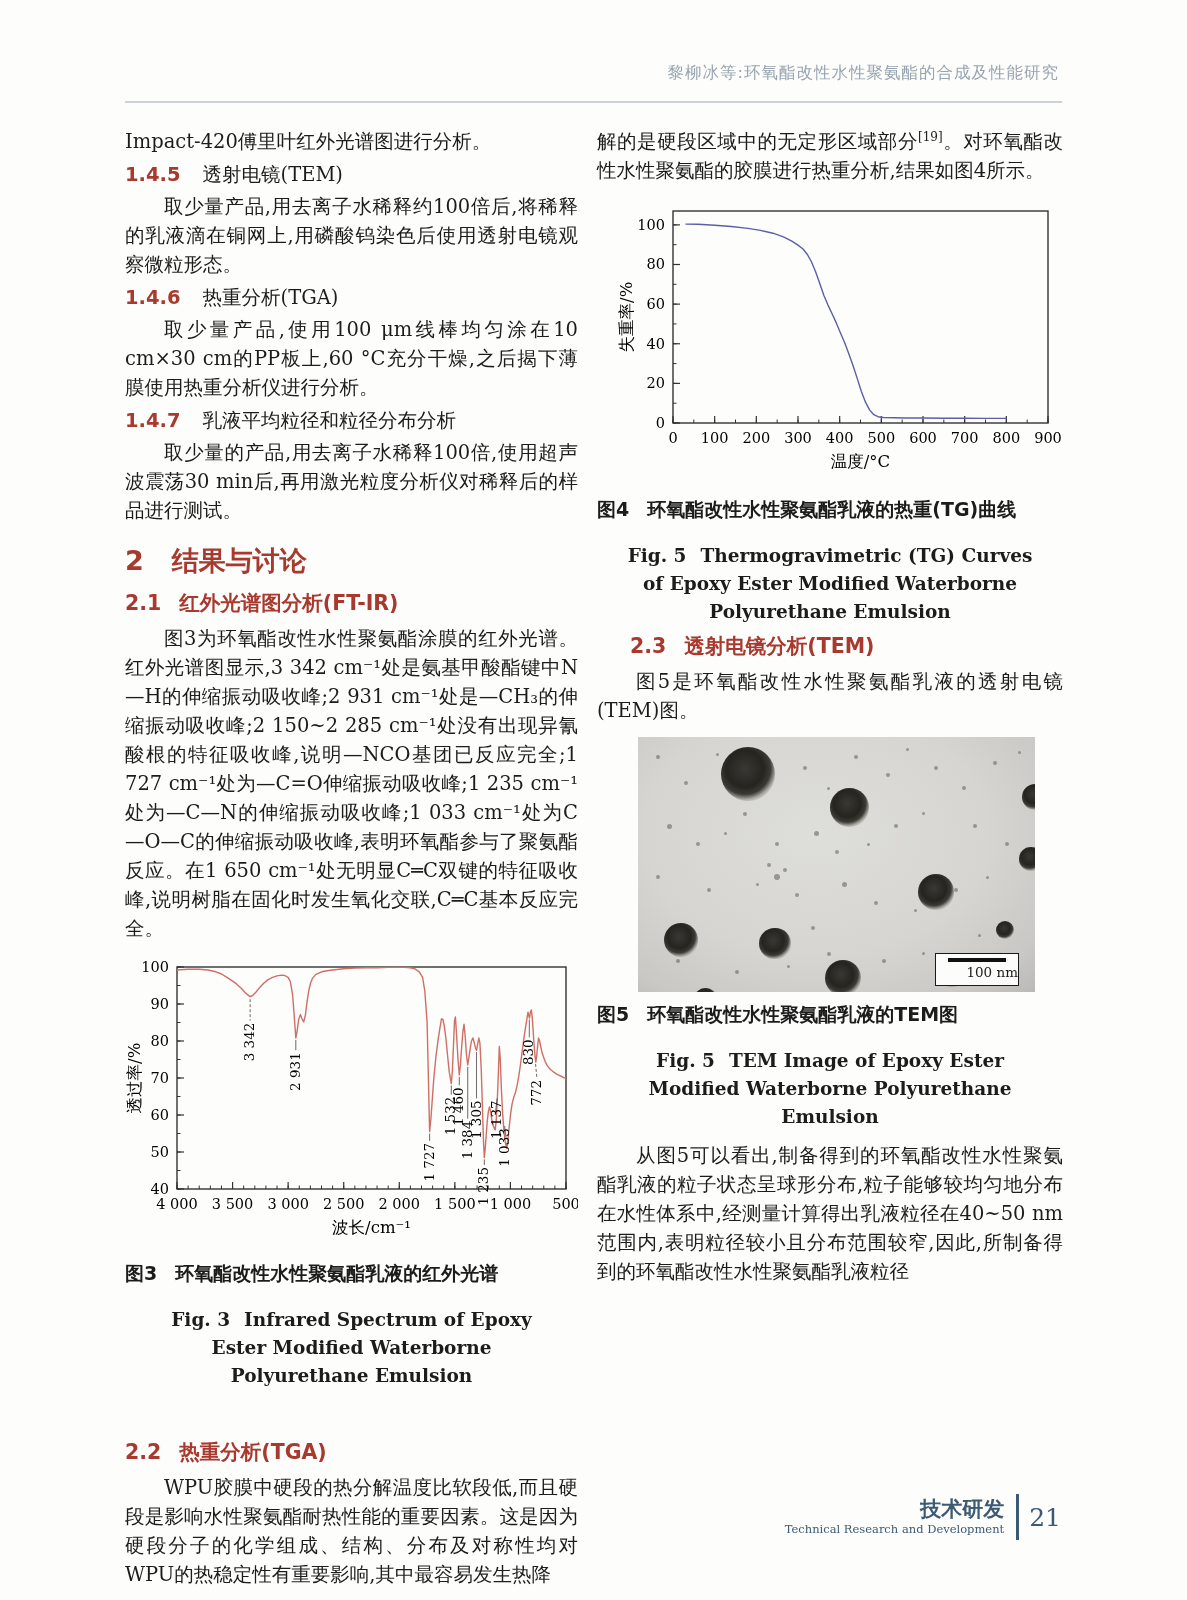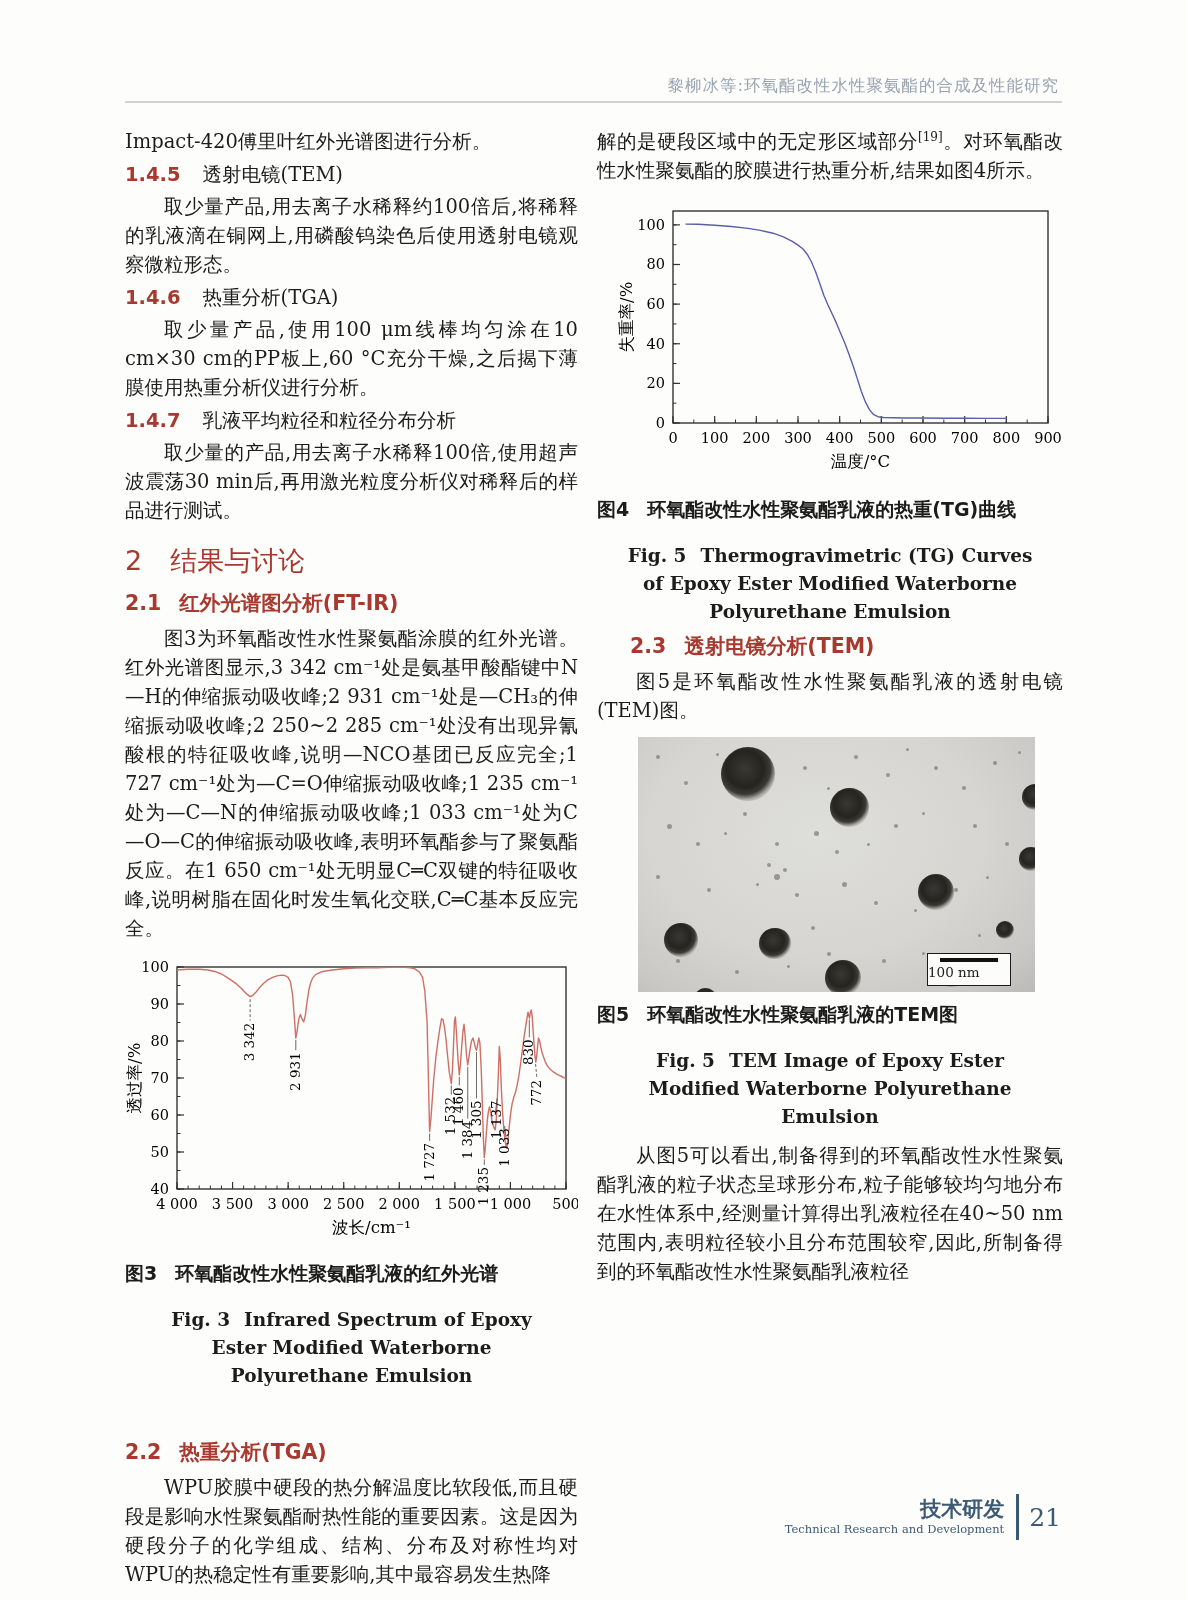--- a/index.html
+++ b/index.html
@@ -1,54 +1,54 @@
 <!DOCTYPE html>
 <html><head>
 <meta charset="utf-8">
 <style>
   html,body{margin:0;padding:0;}
   body{width:1187px;height:1600px;position:relative;background:#fdfdfc;
        font-family:"DejaVu Serif","Liberation Serif",serif;color:#1c1c1c;overflow:hidden;}
 
-  .running-head{position:absolute;top:75px;right:128px;
+  .running-head{position:absolute;top:62px;right:128px;
        font-family:"DejaVu Sans","Liberation Sans",sans-serif;
        font-size:16.5px;color:#98a4b0;letter-spacing:1px;}
   .head-rule{position:absolute;top:101px;left:125px;width:937px;height:2px;background:#ccd2d7;}
 
   .col{position:absolute;top:127px;font-size:19.5px;line-height:29px;text-align:justify;}
   .col-left{left:125px;width:453px;}
   .col-right{left:597px;width:466px;}
 
   p.para{margin:0;text-indent:2em;}
   p.cont{text-indent:0;}
   sup{font-size:12px;line-height:0;}
 
   .h3{margin:3px 0 2px;font-size:19.5px;line-height:31px;text-indent:0;}
   .h3 .num{color:#a8392e;font-family:"DejaVu Sans","Liberation Sans",sans-serif;font-weight:700;margin-right:22px;}
   .h1{margin:18px 0 8px;font-size:27px;line-height:36px;color:#a8392e;
-      font-family:"DejaVu Sans","Liberation Sans",sans-serif;font-weight:400;}
+      font-family:"DejaVu Sans","Liberation Sans",sans-serif;font-weight:700;}
   .h1 .num{margin-right:28px;}
   .h2{margin:8px 0 5px;font-size:20.5px;line-height:32px;color:#a8392e;
       font-family:"DejaVu Sans","Liberation Sans",sans-serif;font-weight:700;}
   .h2 .num{margin-right:18px;}
   .h2.tight{margin-top:4px;margin-left:33px;}
   .mt-22{margin-top:46px;}
 
   .figure{margin-top:10px;}
   .chart{line-height:0;}
   .cap-cn{font-family:"DejaVu Sans","Liberation Sans",sans-serif;font-weight:700;
           font-size:19px;margin-top:8px;line-height:28px;text-indent:0;}
   .cap-cn .gap{display:inline-block;width:18px;}
   .cap-en{font-weight:700;font-size:18.5px;text-align:center;line-height:28px;margin:2px auto 0;width:90%;text-indent:0;}
   .cap-en .gap{display:inline-block;width:14px;}
 
   .tem{position:relative;width:397px;height:255px;margin:12px 0 0 41px;overflow:hidden;
        background:radial-gradient(ellipse at 45% 38%, #dededa 0%, #d6d5d1 55%, #c9c8c4 85%, #bab9b5 100%);}
-  .scalebar{position:absolute;right:24px;bottom:6px;width:82px;height:31px;
-       background:#fcfcfb;border:1px solid #1a1a1a;text-align:left;z-index:5;}
+  .scalebar{position:absolute;right:16px;bottom:6px;width:82px;height:31px;
+       background:#fcfcfb;border:1px solid #1a1a1a;text-align:right;z-index:5;}
   .scalebar .bar{width:58px;height:4px;background:#111;margin:4px auto 2px;}
   .scalebar .lbl{font-size:13.5px;line-height:17px;}
 
   .footer{position:absolute;top:1494px;right:126px;display:flex;align-items:center;}
   .f-txt{text-align:right;color:#3c5a74;}
   .f-cn{font-family:"DejaVu Sans","Liberation Sans",sans-serif;font-weight:700;font-size:21px;line-height:24px;}
   .f-en{font-size:11.5px;line-height:16px;}
   .f-bar{width:3px;height:46px;background:#3c5a74;margin:0 10px 0 12px;}
   .f-page{font-size:25px;color:#3c5a74;}
 </style>
@@ -61,21 +61,21 @@
 <div class="col col-left">
   <p class="para cont">Impact-420傅里叶红外光谱图进行分析。</p>
   <p class="h3"><span class="num">1.4.5</span><span class="ttl">透射电镜(TEM)</span></p>
   <p class="para">取少量产品,用去离子水稀释约100倍后,将稀释的乳液滴在铜网上,用磷酸钨染色后使用透射电镜观察微粒形态。</p>
   <p class="h3"><span class="num">1.4.6</span><span class="ttl">热重分析(TGA)</span></p>
   <p class="para">取少量产品,使用100 μm线棒均匀涂在10 cm×30 cm的PP板上,60 °C充分干燥,之后揭下薄膜使用热重分析仪进行分析。</p>
   <p class="h3"><span class="num">1.4.7</span><span class="ttl">乳液平均粒径和粒径分布分析</span></p>
   <p class="para">取少量的产品,用去离子水稀释100倍,使用超声波震荡30 min后,再用激光粒度分析仪对稀释后的样品进行测试。</p>
   <p class="h1"><span class="num">2</span><span>结果与讨论</span></p>
   <p class="h2"><span class="num">2.1</span><span>红外光谱图分析(FT-IR)</span></p>
-  <p class="para">图3为环氧酯改性水性聚氨酯涂膜的红外光谱。红外光谱图显示,3 342 cm⁻¹处是氨基甲酸酯键中N—H的伸缩振动吸收峰;2 931 cm⁻¹处是—CH₃的伸缩振动吸收峰;2 250~2 285 cm⁻¹处没有出现异氰酸根的特征吸收峰,说明—NCO基团已反应完全;1 727 cm⁻¹处为—C=O伸缩振动吸收峰;1 235 cm⁻¹处为—C—N的伸缩振动吸收峰;1 033 cm⁻¹处为C—O—C的伸缩振动吸收峰,表明环氧酯参与了聚氨酯反应。在1 650 cm⁻¹处无明显C═C双键的特征吸收峰,说明树脂在固化时发生氧化交联,C═C基本反应完全。</p>
+  <p class="para">图3为环氧酯改性水性聚氨酯涂膜的红外光谱。红外光谱图显示,3 342 cm⁻¹处是氨基甲酸酯键中N—H的伸缩振动吸收峰;2 931 cm⁻¹处是—CH₃的伸缩振动吸收峰;2 150~2 285 cm⁻¹处没有出现异氰酸根的特征吸收峰,说明—NCO基团已反应完全;1 727 cm⁻¹处为—C=O伸缩振动吸收峰;1 235 cm⁻¹处为—C—N的伸缩振动吸收峰;1 033 cm⁻¹处为C—O—C的伸缩振动吸收峰,表明环氧酯参与了聚氨酯反应。在1 650 cm⁻¹处无明显C═C双键的特征吸收峰,说明树脂在固化时发生氧化交联,C═C基本反应完全。</p>
 
   <div class="figure">
     <div id="fig3" class="chart"><svg width="453" height="298" font-family="&quot;DejaVu Serif&quot;,&quot;Liberation Serif&quot;,serif">
           <rect x="52" y="14" width="389" height="222" fill="none" stroke="#333" stroke-width="1.4"></rect>
           <line x1="441" y1="236" x2="441" y2="232.5" stroke="#333" stroke-width="1"></line>
           <line x1="429.8857142857143" y1="236" x2="429.8857142857143" y2="232.5" stroke="#333" stroke-width="1"></line>
           <line x1="418.77142857142854" y1="236" x2="418.77142857142854" y2="232.5" stroke="#333" stroke-width="1"></line>
           <line x1="407.65714285714284" y1="236" x2="407.65714285714284" y2="232.5" stroke="#333" stroke-width="1"></line>
           <line x1="396.54285714285714" y1="236" x2="396.54285714285714" y2="232.5" stroke="#333" stroke-width="1"></line>
           <line x1="385.4285714285714" y1="236" x2="385.4285714285714" y2="232.5" stroke="#333" stroke-width="1"></line>

